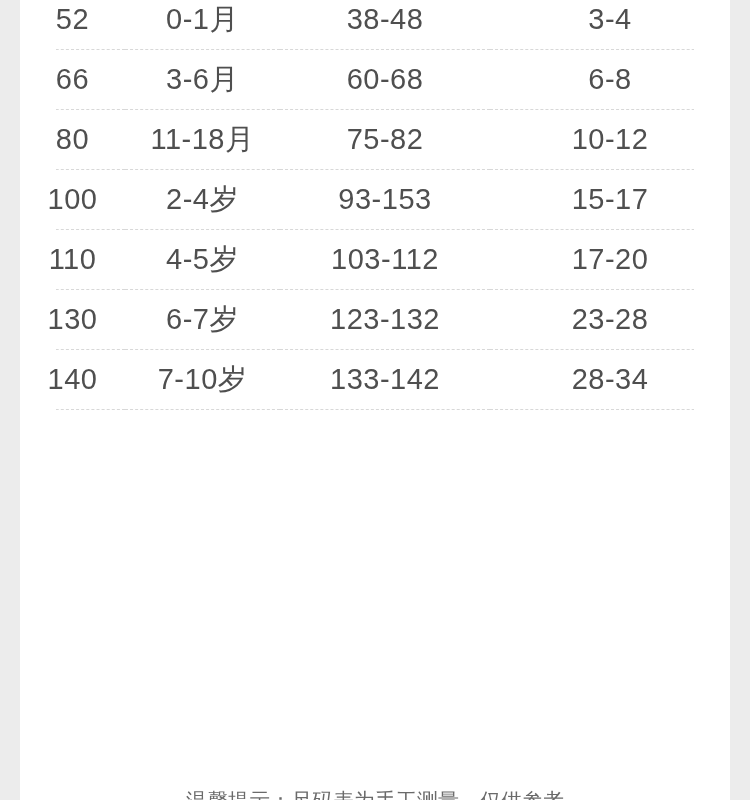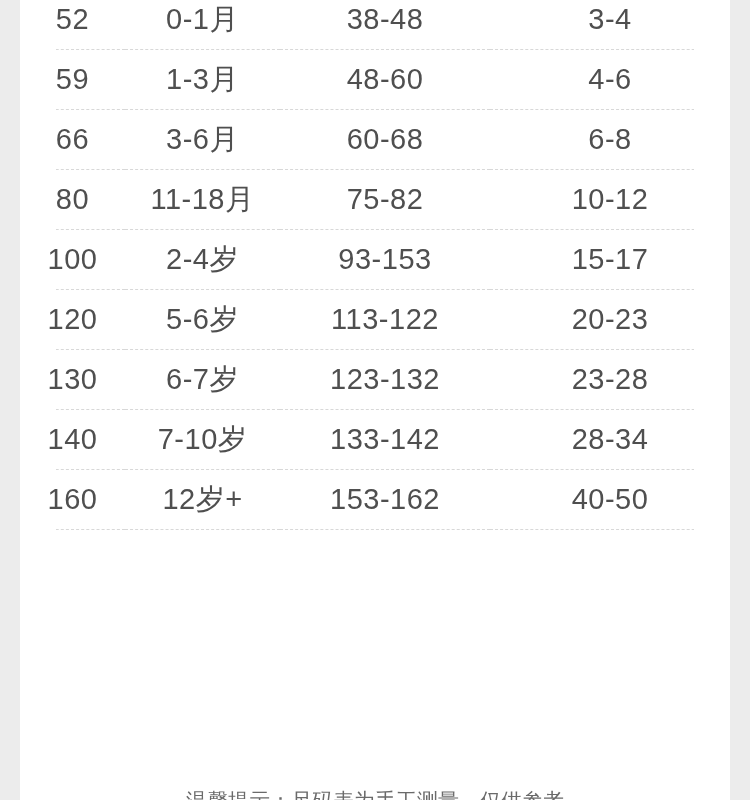--- a/index.html
+++ b/index.html
@@ -110,66 +110,54 @@
       </colgroup>
       <tbody id="size-table-body">
 
       <tr>
             <td>52</td>
             <td>0-1月</td>
             <td>38-48</td>
             <td>3-4</td>
           </tr>
           <tr>
-            <td>59</td>
-            <td>1-3月</td>
-            <td>48-60</td>
-            <td>4-6</td>
-          </tr>
-          <tr>
             <td>66</td>
             <td>3-6月</td>
             <td>60-68</td>
             <td>6-8</td>
           </tr>
           <tr>
             <td>80</td>
             <td>11-18月</td>
             <td>75-82</td>
             <td>10-12</td>
           </tr>
           <tr>
             <td>100</td>
             <td>2-4岁</td>
             <td>93-153</td>
             <td>15-17</td>
           </tr>
           <tr>
-            <td>120</td>
-            <td>5-6岁</td>
-            <td>113-122</td>
-            <td>20-23</td>
+            <td>110</td>
+            <td>4-5岁</td>
+            <td>103-112</td>
+            <td>17-20</td>
           </tr>
           <tr>
             <td>130</td>
             <td>6-7岁</td>
             <td>123-132</td>
             <td>23-28</td>
           </tr>
           <tr>
             <td>140</td>
             <td>7-10岁</td>
             <td>133-142</td>
             <td>28-34</td>
           </tr>
-          <tr>
-            <td>160</td>
-            <td>12岁+</td>
-            <td>153-162</td>
-            <td>40-50</td>
-          </tr>
         </tbody>
     </table>
 
     <div id="footer-note">温馨提示：尺码表为手工测量，仅供参考</div>
 
   </div>
 </div>
 
 </body></html>

